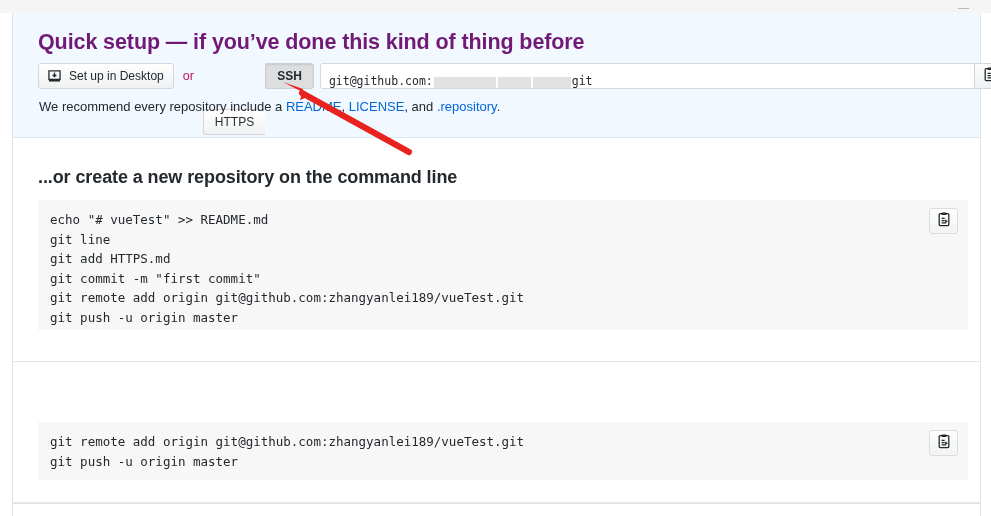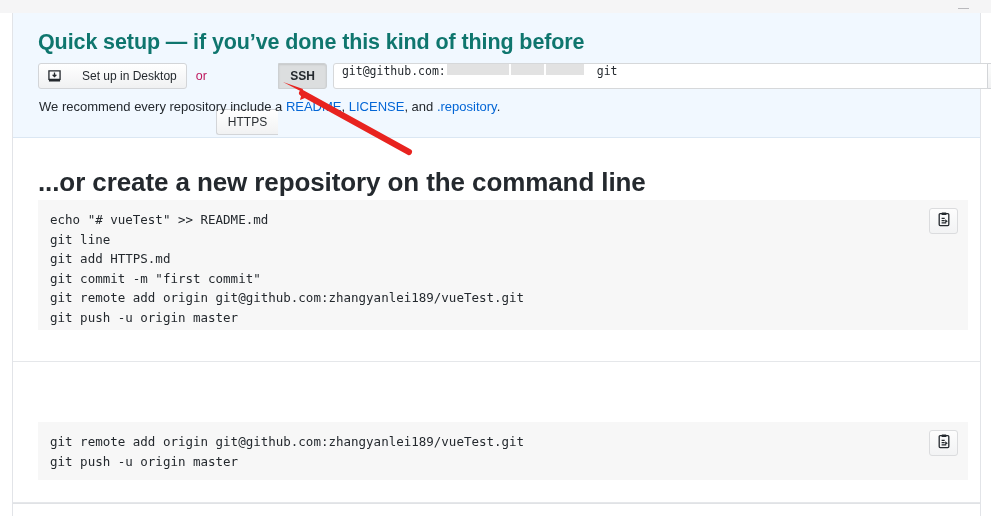--- a/index.html
+++ b/index.html
@@ -65,21 +65,21 @@
     height: 125px;
     background: #f1f8ff;
     border-bottom: 1px solid #dbe7f3;
     box-sizing: border-box;
   }
   #quick-setup-title {
     position: absolute;
     left: 25px; top: 17px;
     font-size: 21.5px;
     font-weight: 600;
-    color: #0f766e;
+    color: #701a75;
     letter-spacing: -0.1px;
     white-space: nowrap;
   }
 
   
   #clone-row {
     position: absolute;
     left: 25px; top: 50px;
     height: 26px;
     display: flex;
@@ -94,21 +94,21 @@
     align-items: center;
     justify-content: center;
     box-sizing: border-box;
     height: 26px;
     white-space: nowrap;
     cursor: pointer;
   }
   #setup-desktop-btn {
     padding: 0 9px;
     border-radius: 3px;
-    gap: 21px;
+    gap: 8px;
     background: linear-gradient(#ffffff, #f0f1f2);
   }
   #desktop-download-icon svg { display: block; }
   #or-label {
     display: flex;
     align-items: center;
     padding: 0 9px;
     font-size: 12.5px;
     color: #be185d;
   }
@@ -134,21 +134,21 @@
   }
   #clone-url-field {
     width: 655px;
     height: 26px;
     margin-left: 6px;
     border: 1px solid #d6d8da;
     border-radius: 3px 0 0 3px;
     background: #ffffff;
     box-sizing: border-box;
     display: flex;
-    align-items: flex-start;
+    align-items: flex-end;
     padding-left: 8px;
     font-family: "DejaVu Sans Mono", monospace;
     font-size: 11.5px;
     color: #24292e;
     overflow: hidden;
     white-space: nowrap;
   }
   .redaction {
     display: inline-block;
     height: 11px;
@@ -190,21 +190,21 @@
     box-sizing: border-box;
     border-bottom: 1px solid #e5e7ea;
     background: #ffffff;
   }
   #section-create { top: 125px; height: 224px; }
   #section-push   { top: 349px; height: 141px; }
 
   .cmd-heading {
     position: absolute;
     left: 25px; top: 29px;
-    font-size: 26px;
+    font-size: 18px;
     font-weight: 600;
     color: #24292e;
     letter-spacing: -0.1px;
     white-space: nowrap;
   }
   .cmd-box {
     position: absolute;
     left: 25px;
     width: 930px;
     background: #f7f7f7;
@@ -286,21 +286,21 @@
       <div id="proto-group">
         <div id="https-btn" class="btn">HTTPS</div>
         <div id="ssh-btn" class="btn">SSH</div>
       </div>
 
       <div id="clone-url-field">
         <span>git@github.com:</span>
         <span class="redaction" style="width:62px;"></span>
         <span class="redaction" style="width:33px;"></span>
         <span class="redaction" style="width:38px;"></span>
-        <span style="margin-left:12px;">git</span>
+        <span style="">git</span>
       </div>
 
       <div id="copy-clone-btn">
         <span>
           <svg width="14" height="15" viewBox="0 0 14 15">
             <rect x="2.2" y="1.6" width="9.6" height="12" rx="1" fill="none" stroke="#24292e" stroke-width="1.3"></rect>
             <rect x="4.6" y="0.4" width="4.8" height="2.6" rx="0.6" fill="#24292e"></rect>
             <path d="M4.6 6.4 h3.1 M4.6 8.6 h3.1 M4.6 10.8 h4.6" stroke="#24292e" stroke-width="1.2" fill="none"></path>
             <path d="M8.2 7.3 l2.6 1.9 l-2.6 1.9 z" fill="#24292e"></path>
           </svg>

